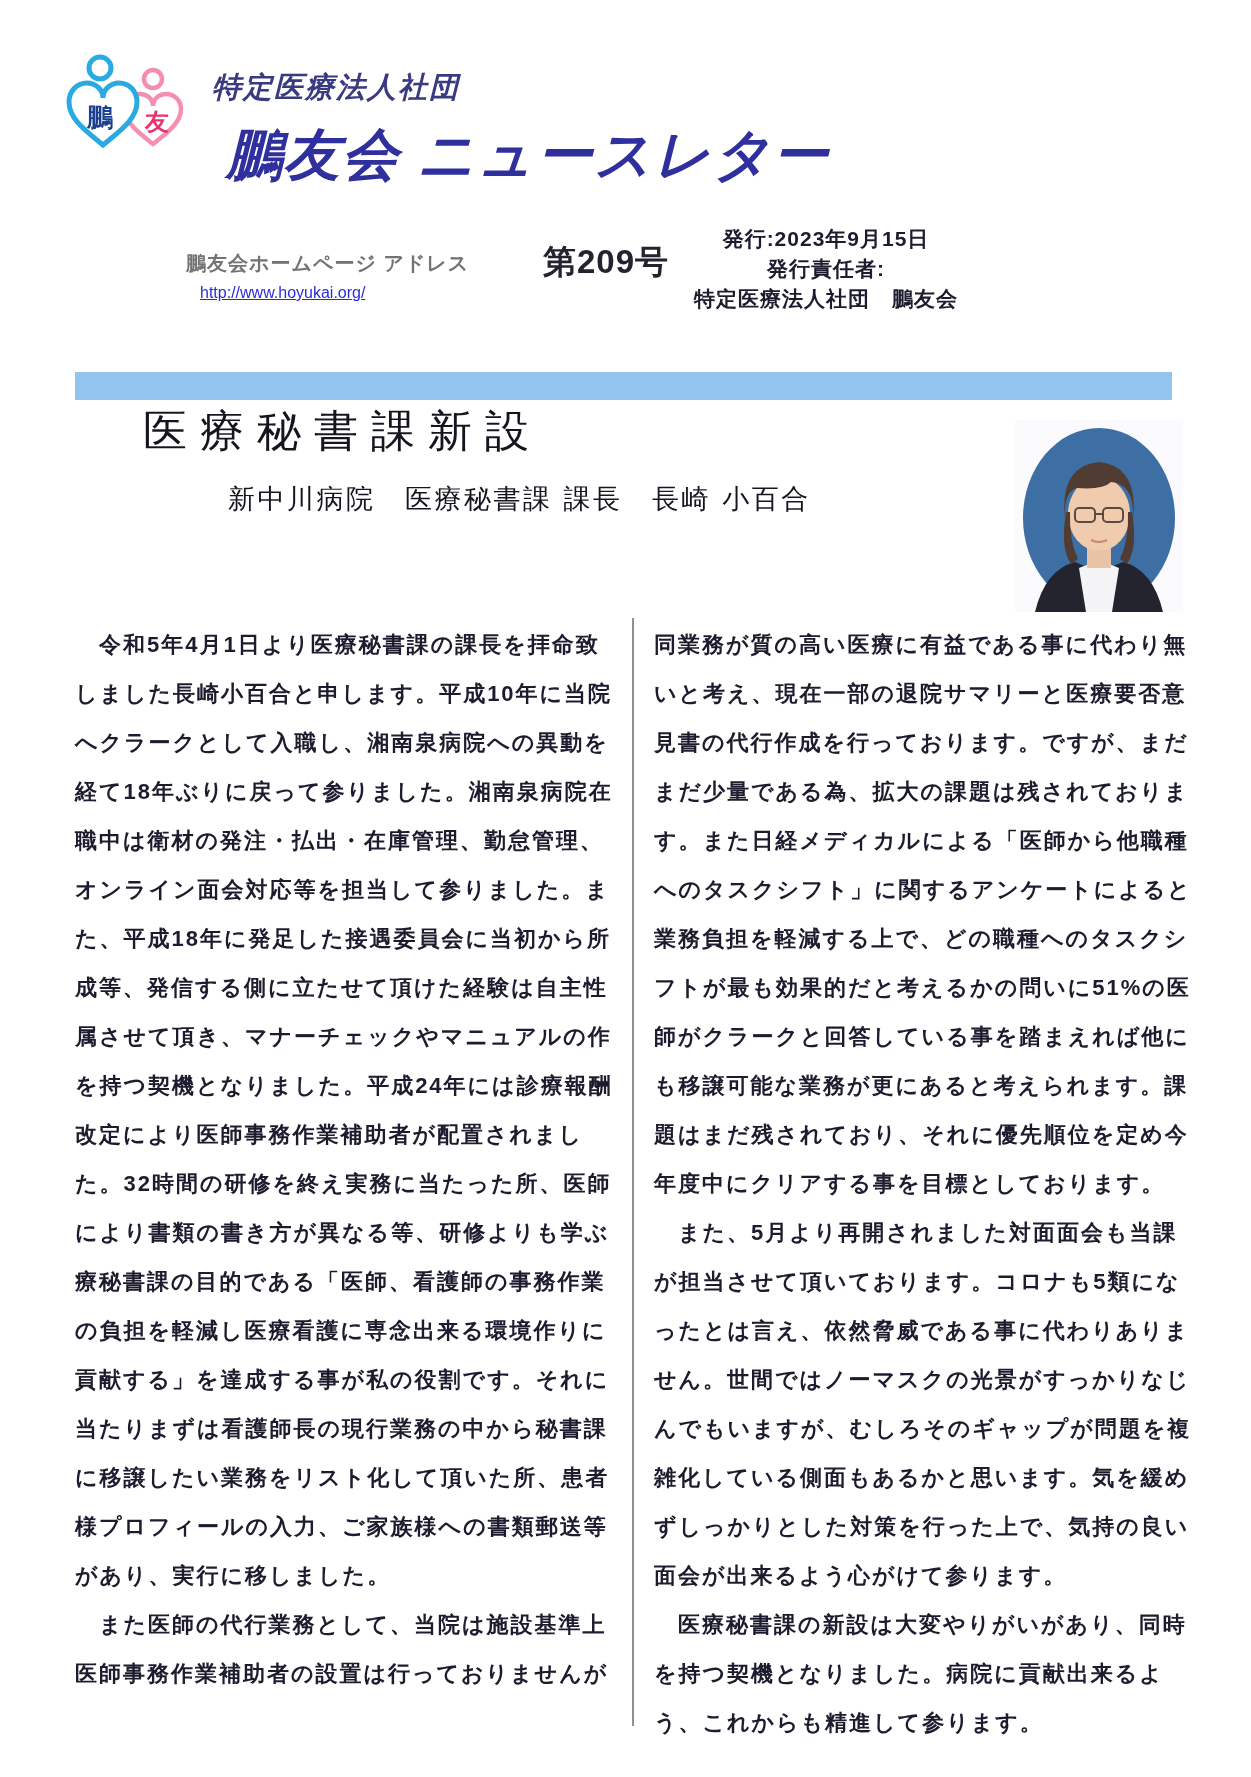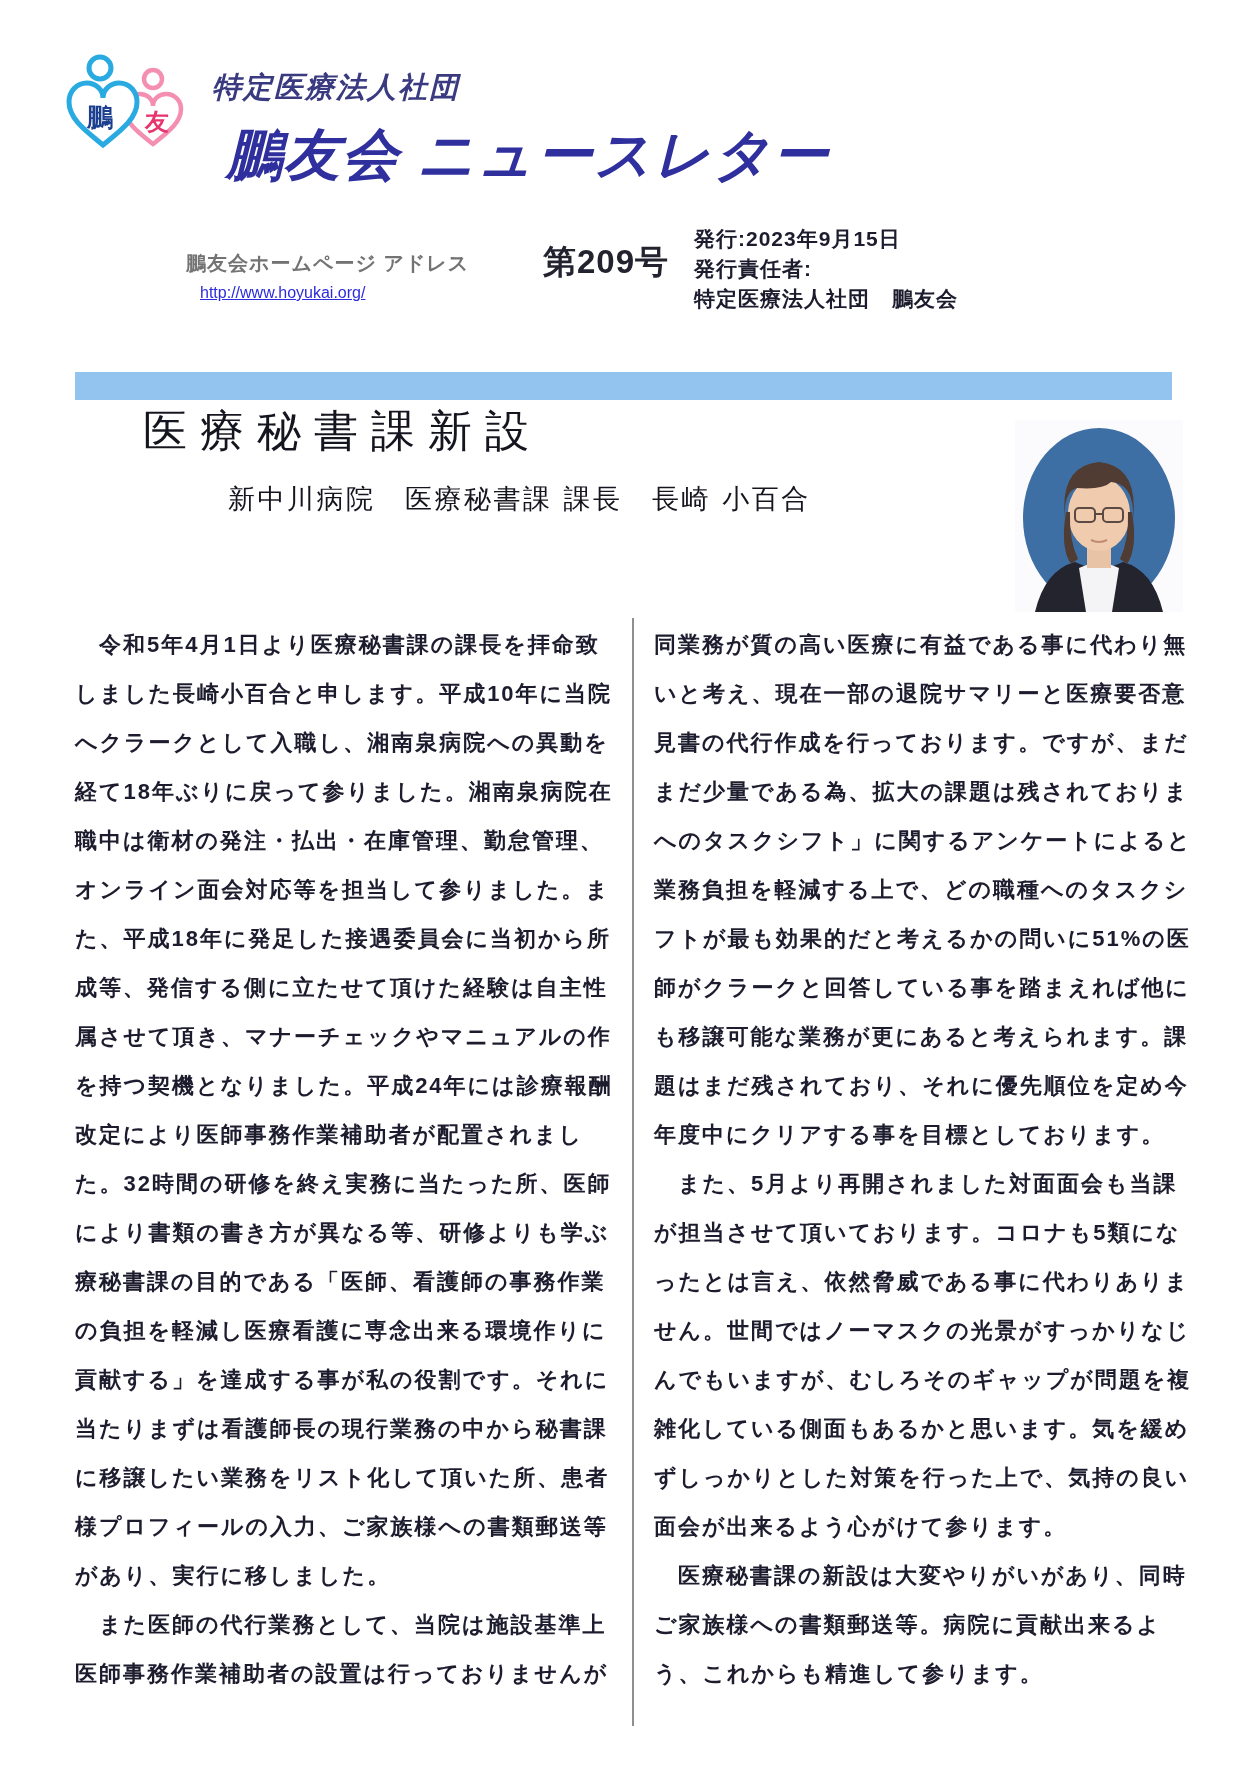--- a/index.html
+++ b/index.html
@@ -34,20 +34,21 @@
     font-size: 16px; color: #2b2bdd; text-decoration: underline;
   }
   .issue-number {
     position: absolute; left: 543px; top: 240px;
     font-size: 33px; font-weight: 600; color: #23232f; letter-spacing: 1px;
   }
   .publish-block {
     position: absolute; left: 694px; top: 224px;
     font-size: 21px; font-weight: bold; color: #1c1c2e; line-height: 30px;
     letter-spacing: 1px;
+    text-align: center;
   }
   .accent-bar {
     position: absolute; left: 75px; top: 372px;
     width: 1097px; height: 28px; background: #92c4ef;
   }
   
   .headline {
     position: absolute; left: 143px; top: 402px;
     font-family: "DejaVu Serif", "Liberation Serif", serif;
     font-size: 44px; font-weight: 500; color: #15151f; letter-spacing: 13px;
@@ -150,33 +151,34 @@
       <div class="body-line">があり、実行に移しました。</div>
       <div class="body-line">　また医師の代行業務として、当院は施設基準上</div>
       <div class="body-line">医師事務作業補助者の設置は行っておりませんが</div>
     </div>
   <div class="col-divider"></div>
   <div class="column column-right">
       <div class="body-line">同業務が質の高い医療に有益である事に代わり無</div>
       <div class="body-line">いと考え、現在一部の退院サマリーと医療要否意</div>
       <div class="body-line">見書の代行作成を行っております。ですが、まだ</div>
       <div class="body-line">まだ少量である為、拡大の課題は残されておりま</div>
+      <div class="body-line">す。また日経メディカルによる「医師から他職種</div>
       <div class="body-line">へのタスクシフト」に関するアンケートによると</div>
       <div class="body-line">業務負担を軽減する上で、どの職種へのタスクシ</div>
       <div class="body-line">フトが最も効果的だと考えるかの問いに51%の医</div>
       <div class="body-line">師がクラークと回答している事を踏まえれば他に</div>
       <div class="body-line">も移譲可能な業務が更にあると考えられます。課</div>
       <div class="body-line">題はまだ残されており、それに優先順位を定め今</div>
       <div class="body-line">年度中にクリアする事を目標としております。</div>
       <div class="body-line">　また、5月より再開されました対面面会も当課</div>
       <div class="body-line">が担当させて頂いております。コロナも5類にな</div>
       <div class="body-line">ったとは言え、依然脅威である事に代わりありま</div>
       <div class="body-line">せん。世間ではノーマスクの光景がすっかりなじ</div>
       <div class="body-line">んでもいますが、むしろそのギャップが問題を複</div>
       <div class="body-line">雑化している側面もあるかと思います。気を緩め</div>
       <div class="body-line">ずしっかりとした対策を行った上で、気持の良い</div>
       <div class="body-line">面会が出来るよう心がけて参ります。</div>
       <div class="body-line">　医療秘書課の新設は大変やりがいがあり、同時</div>
-      <div class="body-line">ご家族様への書類郵送等。病院に貢献出来るよ</div>
+      <div class="body-line">を持つ契機となりました。病院に貢献出来るよ</div>
       <div class="body-line">う、これからも精進して参ります。</div>
     </div>
 
 </div>
 
 </body></html>

